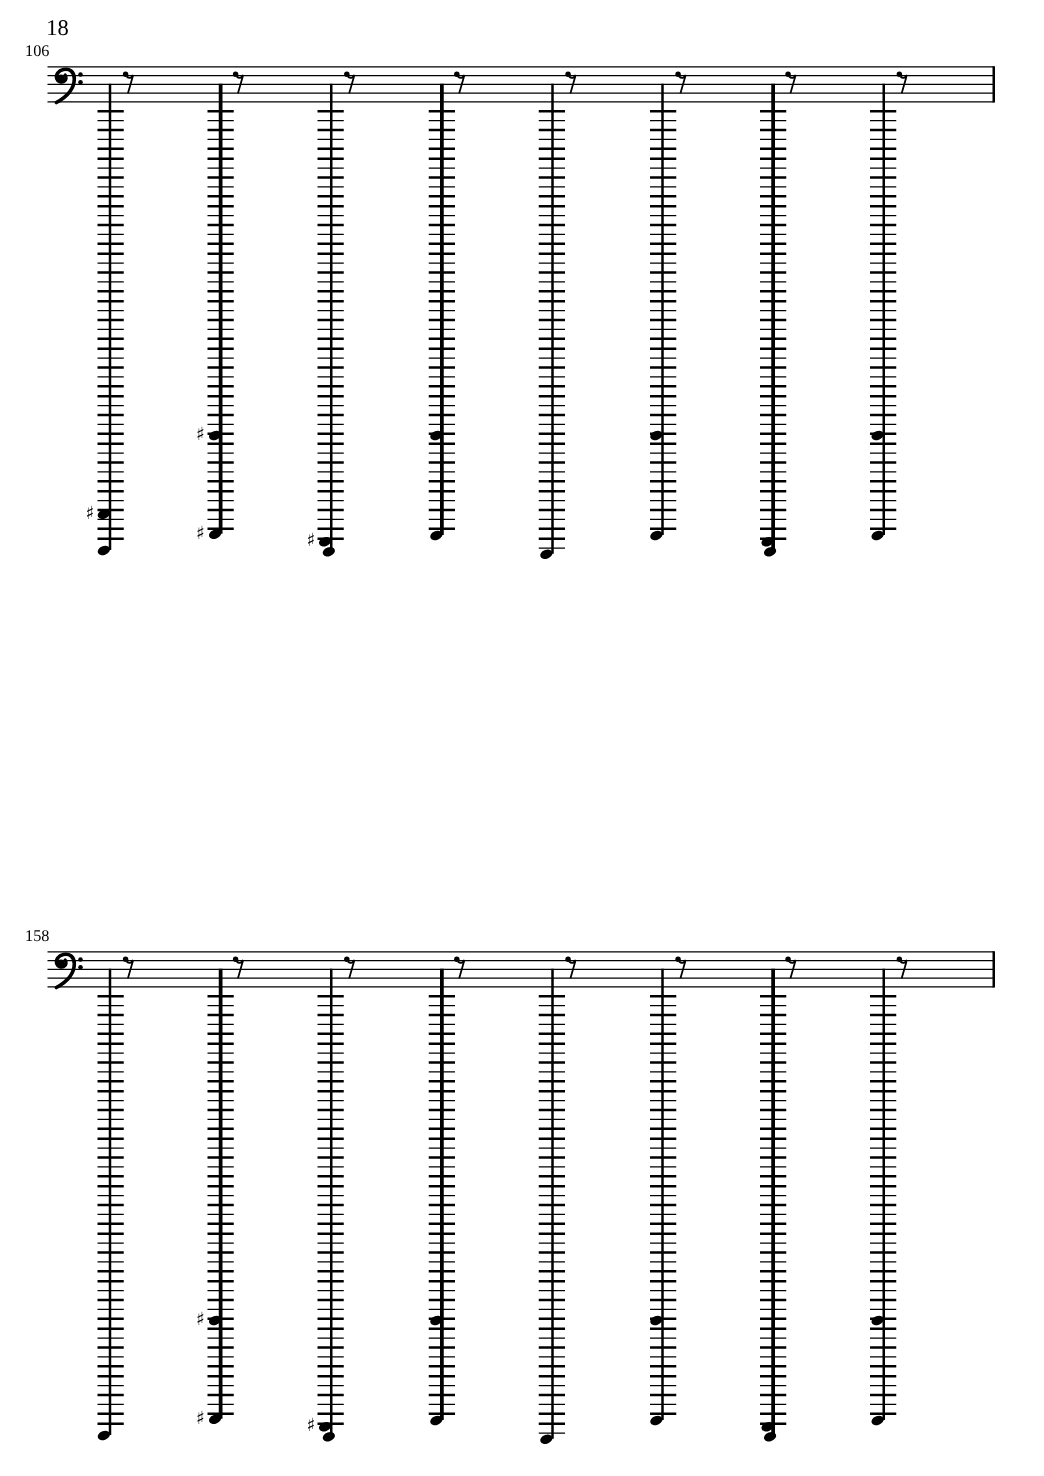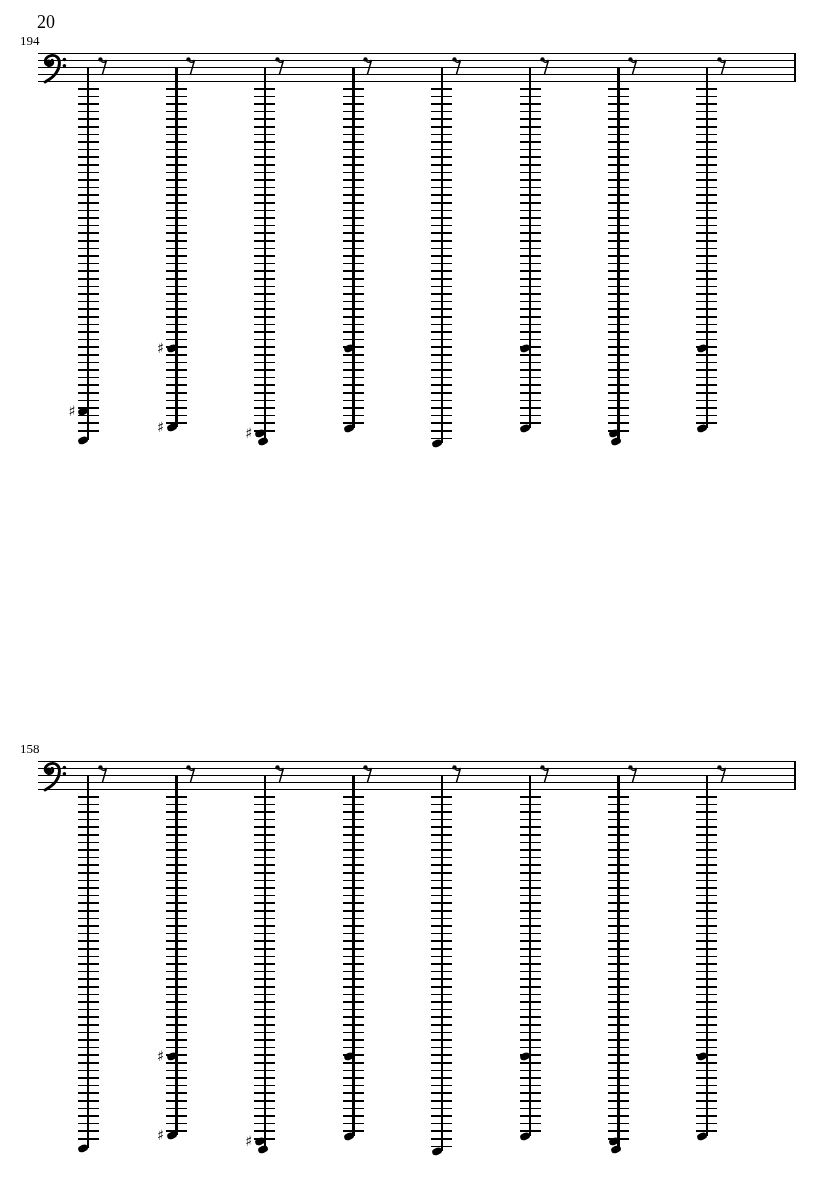--- a/index.html
+++ b/index.html
@@ -34,24 +34,24 @@
     font-size:14.5px;line-height:16px;color:#000;text-align:center;
     font-weight:bold;
   }
   .glyph{position:absolute;}
   .glyph svg{display:block;width:100%;height:100%;}
 </style>
 </head>
 <body>
 
 <div id="page">
-  <div class="pagenum" style="left:37px;top:12px;">20</div>
+  <div class="pagenum" style="left:37px;top:12px;">18</div>
   <div id="systems">
       <div>
-        <div class="mnum" style="left: 20px; top: 33px;">194</div>
+        <div class="mnum" style="left: 20px; top: 33px;">106</div>
         <div class="sline" style="left: 38px; top: 53px; width: 757px;"></div>
         <div class="sline" style="left: 38px; top: 60px; width: 757px;"></div>
         <div class="sline" style="left: 38px; top: 67px; width: 757px;"></div>
         <div class="sline" style="left: 38px; top: 74px; width: 757px;"></div>
         <div class="sline" style="left: 38px; top: 81px; width: 757px;"></div>
         <div class="glyph" style="left: 41px; top: 51px; width: 27px; height: 35px;">
           <svg viewBox="0 0 30 36" xmlns="http://www.w3.org/2000/svg">
             <path d="M4.5,33 C14.5,27.5 20.5,20.5 20.5,11.8 C20.5,5.6 16.2,2.6 10.8,3.7 C6.3,4.6 3.8,8.3 4.9,11.8 C5.8,14.6 9.3,15.6 11.5,14 C13.2,12.8 13.6,10.4 12.4,8.8" fill="none" stroke="#000" stroke-width="3.2" stroke-linecap="round"></path>
             <circle cx="8.6" cy="11.2" r="3.1" fill="#000"></circle>
             <circle cx="26" cy="8" r="2" fill="#000"></circle>

